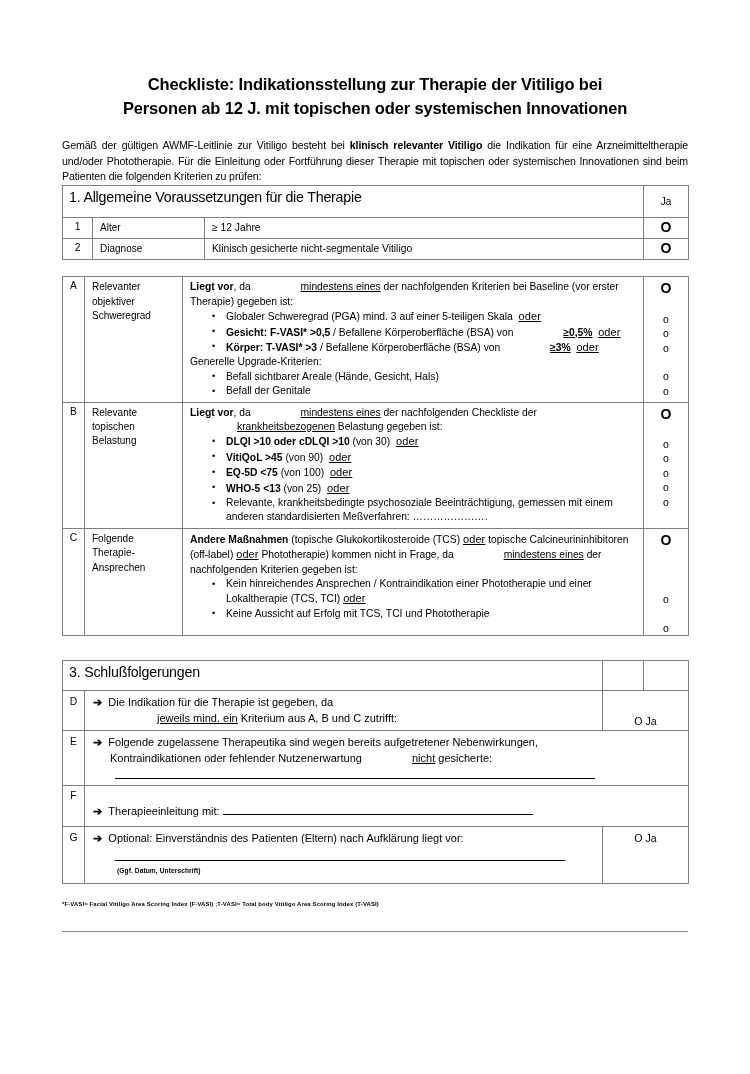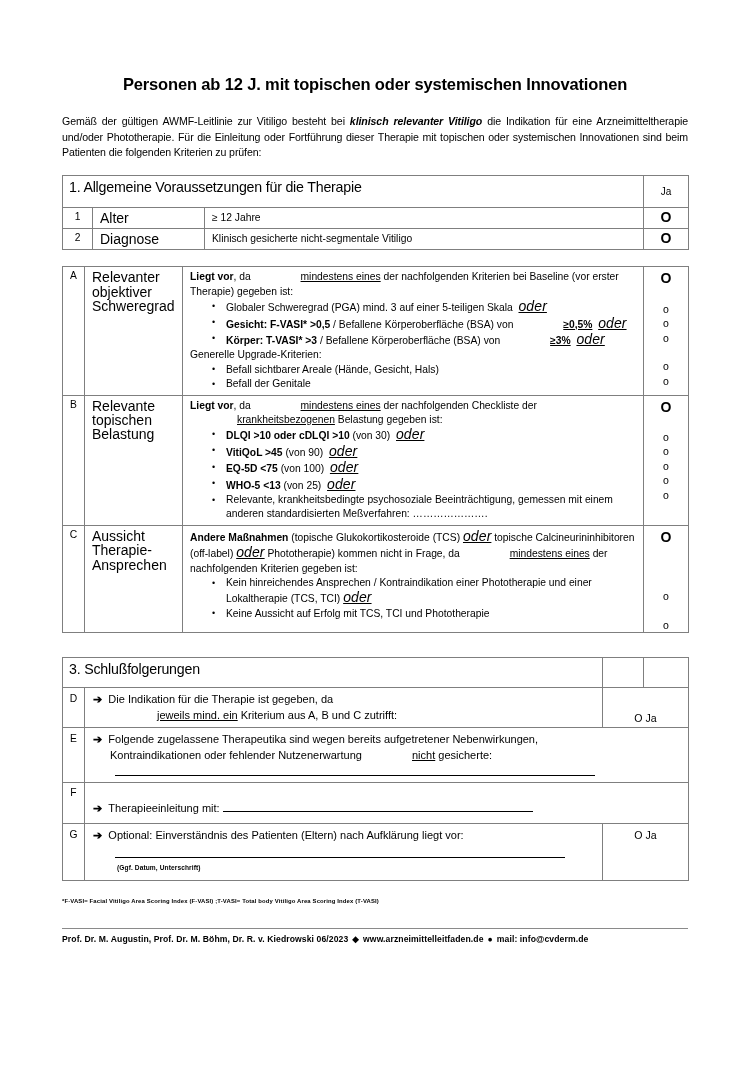--- a/index.html
+++ b/index.html
@@ -36,21 +36,21 @@
   .title-line { display: block; white-space: nowrap; }
 
   
   .intro {
     margin: 18px 62px 0 62px;
     font-size: 10.6px;
     line-height: 15.5px;
     text-align: justify;
     letter-spacing: -0.1px;
   }
-  .intro b { font-weight: bold; font-style: italic; }
+  .intro b { font-weight: bold; }
 
   
   table.cl {
     border-collapse: collapse;
     table-layout: fixed;
     margin-left: 62px;
     width: 626px;
     font-size: 10.3px;
   }
   table.cl td, table.cl th {
@@ -76,21 +76,21 @@
   }
   .idx {
     text-align: center !important;
     font-weight: bold;
     font-size: 10.3px;
     padding: 3px 0 0 0 !important;
     vertical-align: top;
   }
   .lbl {
     font-weight: bold;
-    font-size: 14px;
+    font-size: 10px;
     padding: 3px 4px 3px 7px !important;
     line-height: 14.4px;
   }
   .body-cell {
     padding: 3px 6px 3px 7px !important;
     line-height: 14.4px;
     font-size: 10.3px;
   }
   .mark-cell {
     text-align: center !important;
@@ -106,23 +106,22 @@
   }
   .mark-small {
     font-size: 10.5px;
     line-height: 14.4px;
     display: block;
   }
 
   u, .u { text-decoration: underline; padding-left: 47px; }
   .oder {
     text-decoration: underline;
-    font-size: 14px;
+    font-size: 11px;
     letter-spacing: 0.1px;
-    font-style: italic;
   }
   ul.bl {
     margin: 0;
     padding: 0 0 0 22px;
     list-style: none;
   }
   ul.bl li {
     position: relative;
     line-height: 14.4px;
     padding-left: 14px;
@@ -193,26 +192,27 @@
   }
   .footer .url { font-weight: bold; }
   .sep { padding: 0 4px; }
 </style>
 </head>
 <body>
 
 <div class="page">
 
   <div class="title">
+    <span class="title-line">Checkliste: Indikationsstellung zur Therapie der Vitiligo bei</span>
     <span class="title-line">Personen ab 12 J. mit topischen oder systemischen Innovationen</span>
   </div>
 
   <div class="intro"><span>Gemäß der gültigen AWMF-Leitlinie zur Vitiligo besteht bei </span><b>klinisch relevanter Vitiligo</b><span> die Indikation für eine Arzneimitteltherapie und/oder Phototherapie. Für die Einleitung oder Fortführung dieser Therapie mit topischen oder systemischen Innovationen sind beim Patienten die folgenden Kriterien zu prüfen:</span></div>
 
-  <table class="cl" style="margin-top:14px;padding-left:20px;">
+  <table class="cl" style="margin-top:0;padding-left:20px;">
     <colgroup>
         <col style="width:30px">
         <col style="width:112px">
         <col style="width:439px">
         <col style="width:45px">
       </colgroup>
     <tbody>
       <tr>
         <td class="sec-head-td" colspan="3" style="height:24px;">1. Allgemeine Voraussetzungen für die Therapie</td>
         <td class="sec-head-ja">Ja</td>
@@ -292,21 +292,21 @@
           <span class="mark-small">o</span>
           <span class="mark-small">o</span>
           <span class="mark-small">o</span>
           <span class="mark-small">o</span>
           <span class="mark-small">o</span>
         </td>
       </tr>
 
       <tr>
         <td class="idx">C</td>
-        <td class="lbl">Aussicht Therapie-Ansprechen</td>
+        <td class="lbl">Folgende Therapie-Ansprechen</td>
         <td class="body-cell">
           <div class="plain-line"><b>Andere Maßnahmen</b><span> (topische Glukokortikosteroide (TCS) </span><span class="oder">oder</span><span> topische Calcineurininhibitoren (off-label) </span><span class="oder">oder</span><span> Phototherapie) kommen nicht in Frage, da </span><u>mindestens eines</u><span> der nachfolgenden Kriterien gegeben ist:</span></div>
           <ul class="bl">
             <li><span>Kein hinreichendes Ansprechen / Kontraindikation einer Phototherapie und einer Lokaltherapie (TCS, TCI) </span><span class="oder">oder</span></li>
             <li><span>Keine Aussicht auf Erfolg mit TCS, TCI und Phototherapie</span></li>
           </ul>
         </td>
         <td class="mark-cell">
           <span class="mark-big">O</span>
           <span class="mark-small" style="height:43px">&nbsp;</span>
@@ -365,15 +365,14 @@
           <div class="sig-caption">(Ggf. Datum, Unterschrift)</div>
         </td>
         <td class="ja-cell" colspan="2" style="vertical-align:top !important;padding-top:5px !important;">O Ja</td>
       </tr>
     </tbody>
   </table>
 
   <div class="footnote">*F-VASI= Facial Vitiligo Area Scoring Index (F-VASI) ;T-VASI= Total body Vitiligo Area Scoring Index (T-VASI)</div>
 
   <div class="footer-rule"></div>
-  <div class="footer"><span>Prof. Dr. M. Augustin, Prof. Dr. M. Böhm, Dr. R. v. Kiedrowski 06/2023</span><span class="sep">◆</span><span class="url">www.arzneimittelleitfaden.de</span><span class="sep">●</span><span>mail: info@cvderm.de</span></div>
 
 </div>
 
 </body></html>

